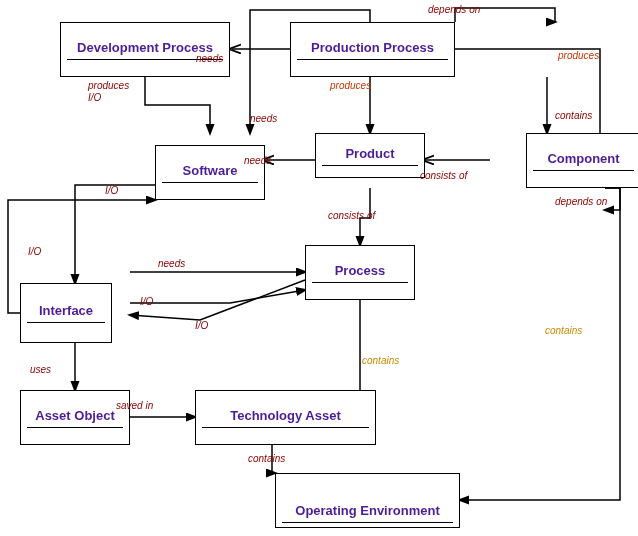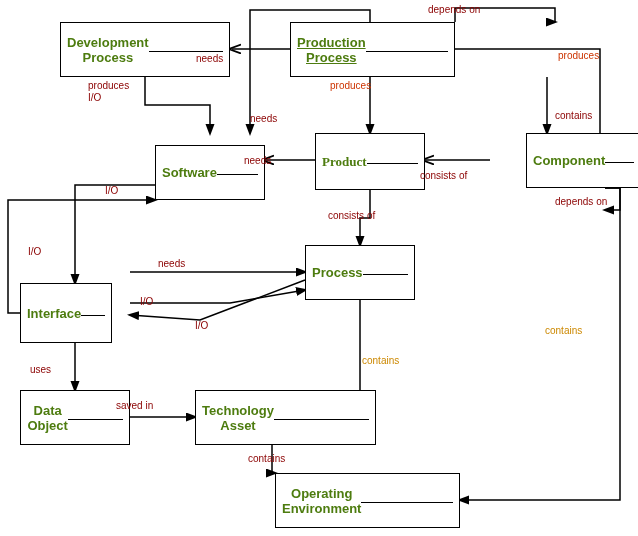--- a/index.html
+++ b/index.html
@@ -3,38 +3,39 @@
   <meta charset="utf-8">
   <style>
     * { margin: 0; padding: 0; box-sizing: border-box; }
     body { background: #fff; font-family: Arial, sans-serif; width: 638px; height: 536px; overflow: hidden; position: relative; }
     #diagram { position: relative; width: 638px; height: 536px; }
     .node {
       position: absolute;
       border: 1.5px solid #000;
       background: #fff;
       display: flex;
-      flex-direction: row;
+      flex-direction: column;
       align-items: center;
       justify-content: center;
       text-align: center;
       font-size: 13px;
       font-weight: bold;
-      color: #4d7c0f;
+      color: #4c1d95;
       padding: 4px 6px;
     }
     .node .node-line {
       width: 100%;
       border-top: 1.5px solid #000;
       margin-top: 4px;
     }
     .label {
       position: absolute;
       font-size: 10px;
       color: #8b0000;
+      font-style: italic;
     }
     svg#arrows {
       position: absolute;
       top: 0; left: 0;
       width: 638px;
       height: 536px;
       pointer-events: none;
     }
   </style>
 </head>
@@ -93,52 +94,52 @@
     <polyline points="360,300 360,417 350,417" stroke="#000" stroke-width="1.5" fill="none" marker-end="url(#arrow)"></polyline>
 
     <polyline points="605,188 620,188 620,500 460,500" stroke="#000" stroke-width="1.5" fill="none" marker-end="url(#arrow)"></polyline>
   </svg>
 
   <div class="node" style="left:60px;top:22px;width:170px;height:55px;">
     <span>Development Process</span>
     <div class="node-line"></div>
   </div>
 
-  <div class="node" style="left:290px;top:22px;width:165px;height:55px;text-decoration:underline;">
+  <div class="node" style="left:290px;top:22px;width:165px;height:55px;">
     <span>Production Process</span>
     <div class="node-line"></div>
   </div>
 
   <div class="node" style="left:155px;top:145px;width:110px;height:55px;">
     <span>Software</span>
     <div class="node-line"></div>
   </div>
 
-  <div class="node" style="left:315px;top:133px;width:110px;height:57px;font-family:Liberation Serif, serif;">
+  <div class="node" style="left:315px;top:133px;width:110px;height:45px;">
     <span>Product</span>
     <div class="node-line"></div>
   </div>
 
   <div class="node" style="left:490px;top:133px;width:115px;height:55px;margin-left:36px;">
     <span>Component</span>
     <div class="node-line"></div>
   </div>
 
   <div class="node" style="left:20px;top:283px;width:92px;height:60px;">
     <span>Interface</span>
     <div class="node-line"></div>
   </div>
 
   <div class="node" style="left:305px;top:245px;width:110px;height:55px;">
     <span>Process</span>
     <div class="node-line"></div>
   </div>
 
   <div class="node" style="left:20px;top:390px;width:110px;height:55px;">
-    <span>Data Object</span>
+    <span>Asset Object</span>
     <div class="node-line"></div>
   </div>
 
   <div class="node" style="left:195px;top:390px;width:181px;height:55px;">
     <span>Technology Asset</span>
     <div class="node-line"></div>
   </div>
 
   <div class="node" style="left:275px;top:473px;width:185px;height:55px;justify-content:flex-end;">
     <span>Operating Environment</span>

